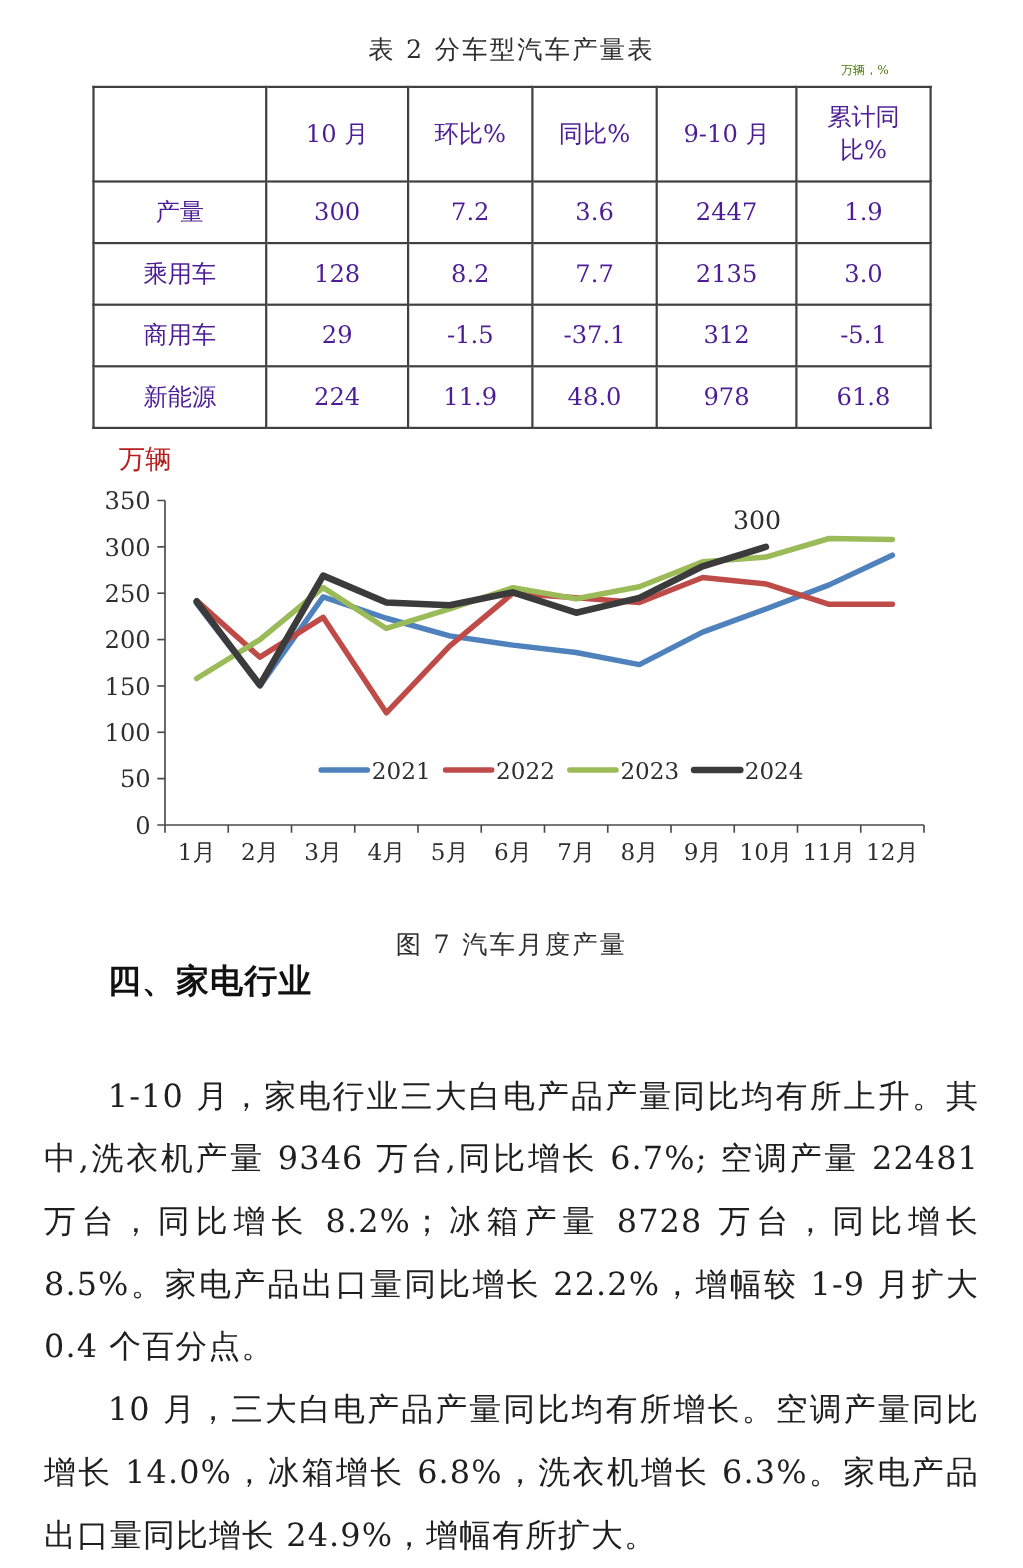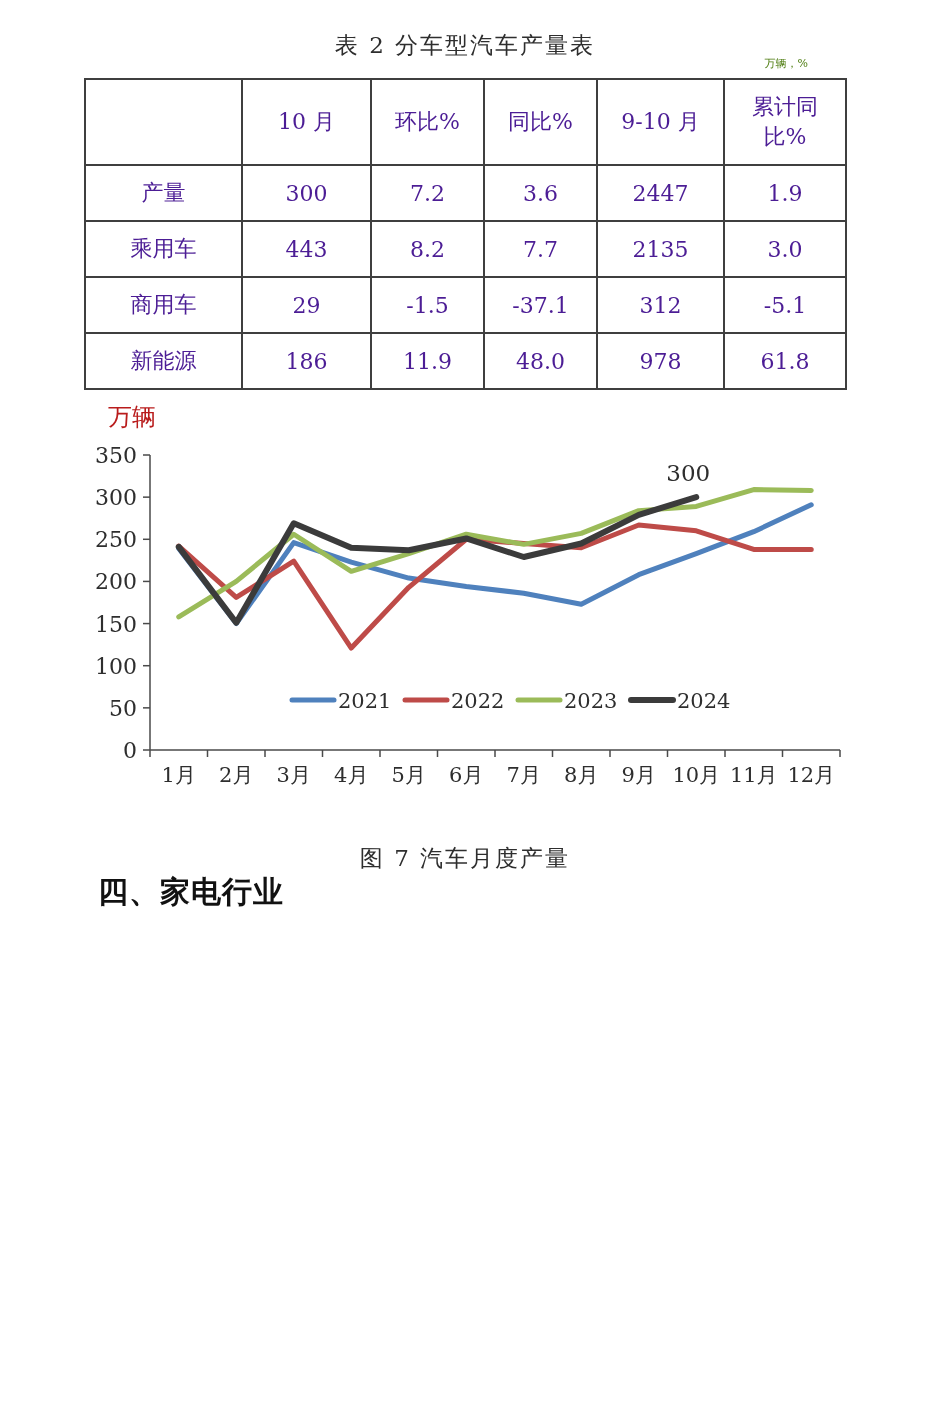--- a/index.html
+++ b/index.html
@@ -78,37 +78,37 @@
       <tr>
         <td>产量</td>
         <td>300</td>
         <td>7.2</td>
         <td>3.6</td>
         <td>2447</td>
         <td>1.9</td>
       </tr>
       <tr>
         <td>乘用车</td>
-        <td>443</td>
+        <td>128</td>
         <td>8.2</td>
         <td>7.7</td>
         <td>2135</td>
         <td>3.0</td>
       </tr>
       <tr>
         <td>商用车</td>
         <td>29</td>
         <td>-1.5</td>
         <td>-37.1</td>
         <td>312</td>
         <td>-5.1</td>
       </tr>
       <tr>
         <td>新能源</td>
-        <td>186</td>
+        <td>224</td>
         <td>11.9</td>
         <td>48.0</td>
         <td>978</td>
         <td>61.8</td>
       </tr>
     </tbody>
   </table>
 
   <div class="chart-wrap">
     <div class="chart-ylabel">万辆</div>
@@ -183,14 +183,18 @@
           <line x1="631" y1="305" x2="673" y2="305" stroke="#3B3B3B" stroke-width="6" stroke-linecap="round"></line>
           <text x="677" y="313" font-size="21">2024</text>
         </g>
       </svg>
   </div>
 
   <div class="fig-caption">图 7 汽车月度产量</div>
 
   <div class="sec-heading">四、家电行业</div>
 
+  <div class="body-text">
+    <p>1-10 月，家电行业三大白电产品产量同比均有所上升。其中,洗衣机产量 9346 万台,同比增长 6.7%; 空调产量 22481 万台，同比增长 8.2%；冰箱产量 8728 万台，同比增长 8.5%。家电产品出口量同比增长 22.2%，增幅较 1-9 月扩大 0.4 个百分点。</p>
+    <p>10 月，三大白电产品产量同比均有所增长。空调产量同比增长 14.0%，冰箱增长 6.8%，洗衣机增长 6.3%。家电产品出口量同比增长 24.9%，增幅有所扩大。</p>
+  </div>
 
 </div>
 
 </body></html>

